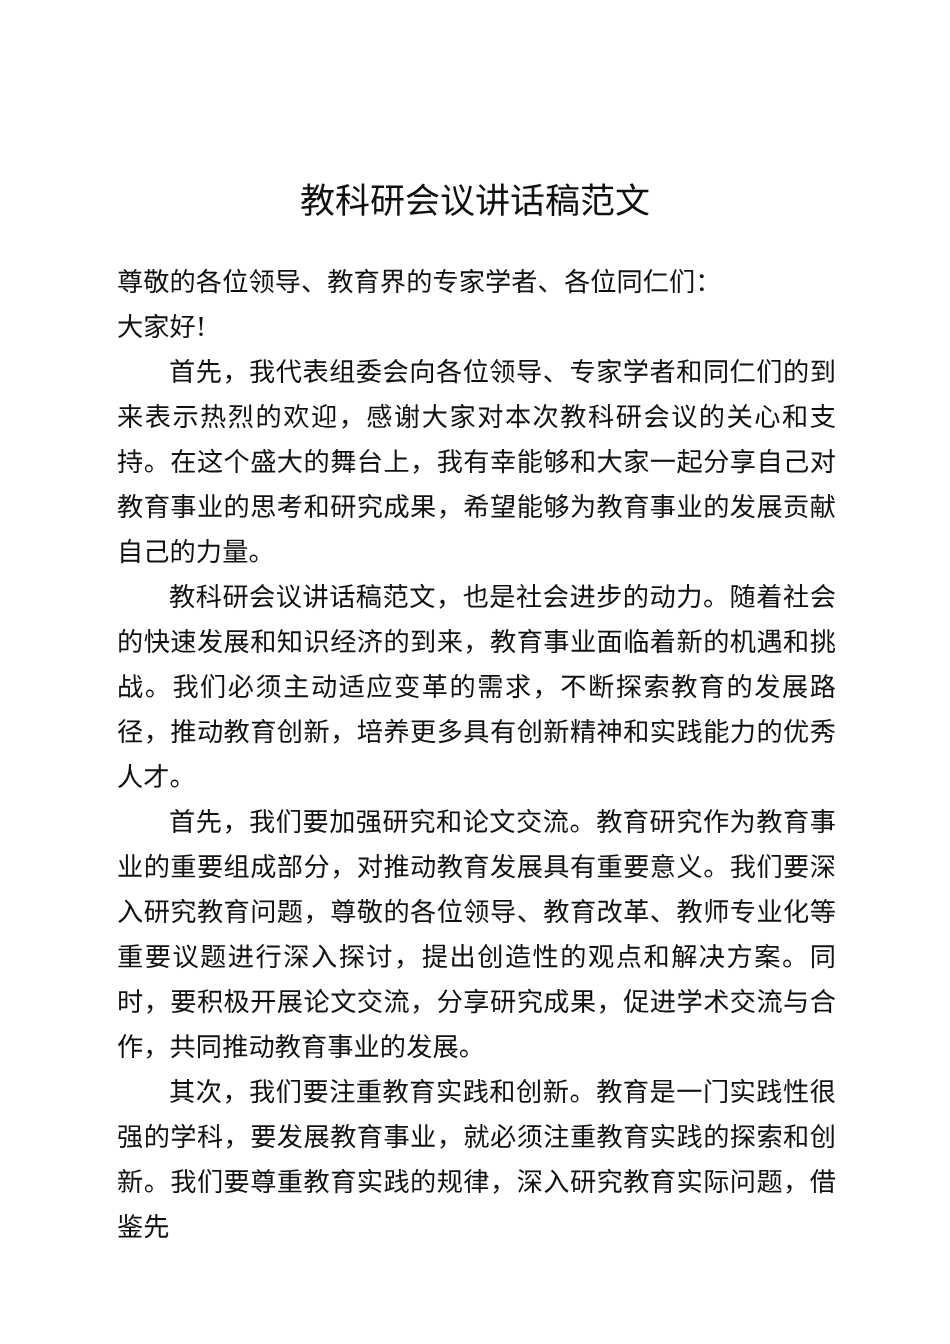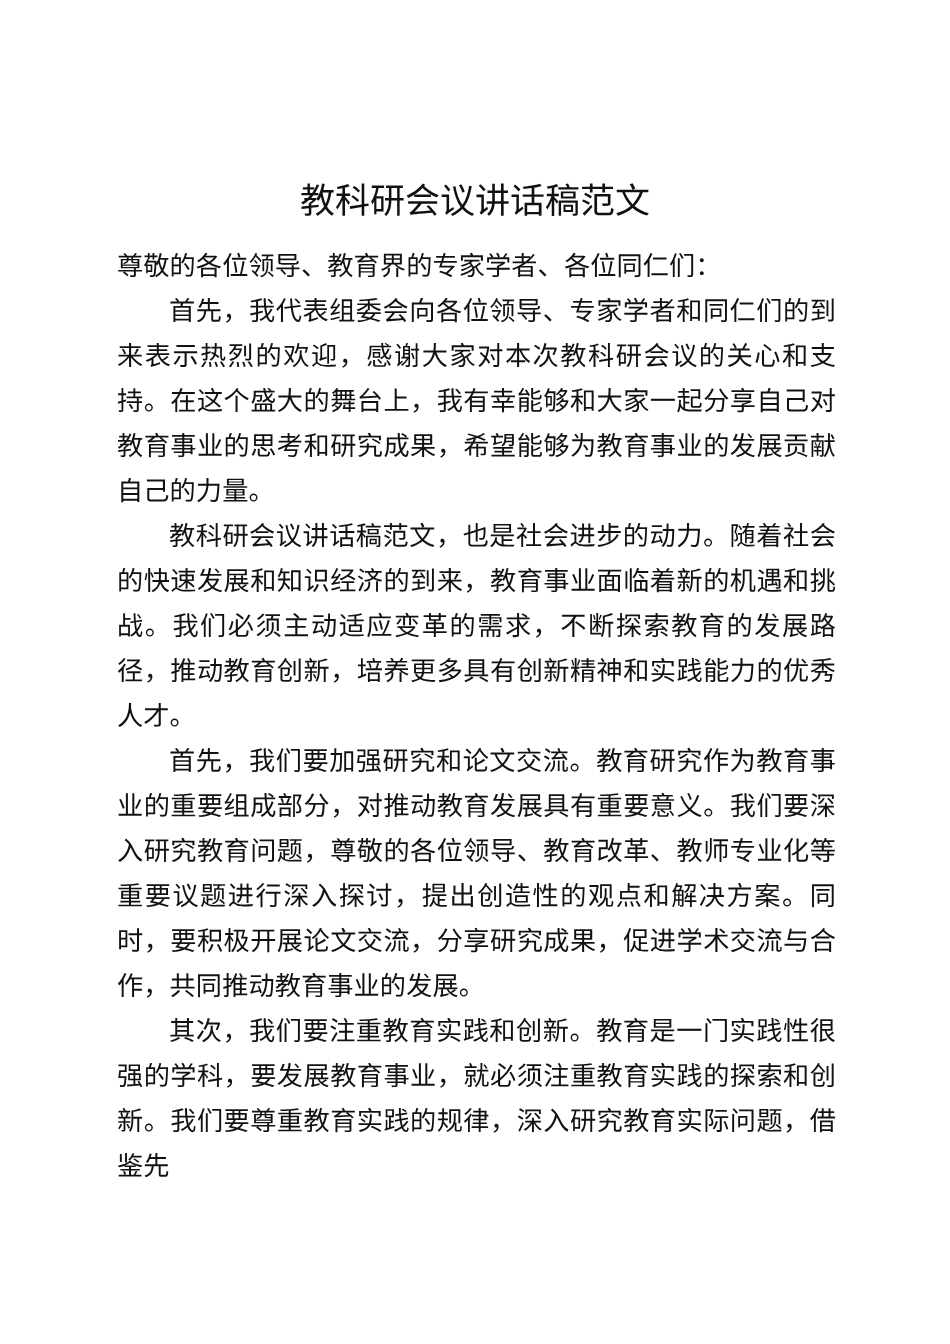--- a/index.html
+++ b/index.html
@@ -40,21 +40,21 @@
     font-weight: 400;
     color: #111111;
     font-family: "DejaVu Serif", "Liberation Serif", serif;
     white-space: nowrap;
   }
 
   
   .doc-body {
     position: absolute;
     left: 117px;
-    top: 244px;
+    top: 260px;
     width: 719px;
   }
 
   .para {
     margin: 0;
     padding: 0;
     font-size: 26.2px;
     line-height: 45px;
     text-align: justify;
     text-justify: inter-character;
@@ -76,20 +76,21 @@
 </head>
 <body>
 
 <div class="page">
 
   <h1 class="doc-title">教科研会议讲话稿范文</h1>
 
   <div class="doc-body">
     <p class="para flush">尊敬的各位领导、教育界的专家学者、各位同仁们：</p>
 
+    <p class="para flush">大家好!</p>
 
     <p class="para indent">首先，我代表组委会向各位领导、专家学者和同仁们的到来表示热烈的欢迎，感谢大家对本次教科研会议的关心和支持。在这个盛大的舞台上，我有幸能够和大家一起分享自己对教育事业的思考和研究成果，希望能够为教育事业的发展贡献自己的力量。</p>
 
     <p class="para indent">教科研会议讲话稿范文，也是社会进步的动力。随着社会的快速发展和知识经济的到来，教育事业面临着新的机遇和挑战。我们必须主动适应变革的需求，不断探索教育的发展路径，推动教育创新，培养更多具有创新精神和实践能力的优秀人才。</p>
 
     <p class="para indent">首先，我们要加强研究和论文交流。教育研究作为教育事业的重要组成部分，对推动教育发展具有重要意义。我们要深入研究教育问题，尊敬的各位领导、教育改革、教师专业化等重要议题进行深入探讨，提出创造性的观点和解决方案。同时，要积极开展论文交流，分享研究成果，促进学术交流与合作，共同推动教育事业的发展。</p>
 
     <p class="para indent">其次，我们要注重教育实践和创新。教育是一门实践性很强的学科，要发展教育事业，就必须注重教育实践的探索和创新。我们要尊重教育实践的规律，深入研究教育实际问题，借鉴先</p>
   </div>
 

